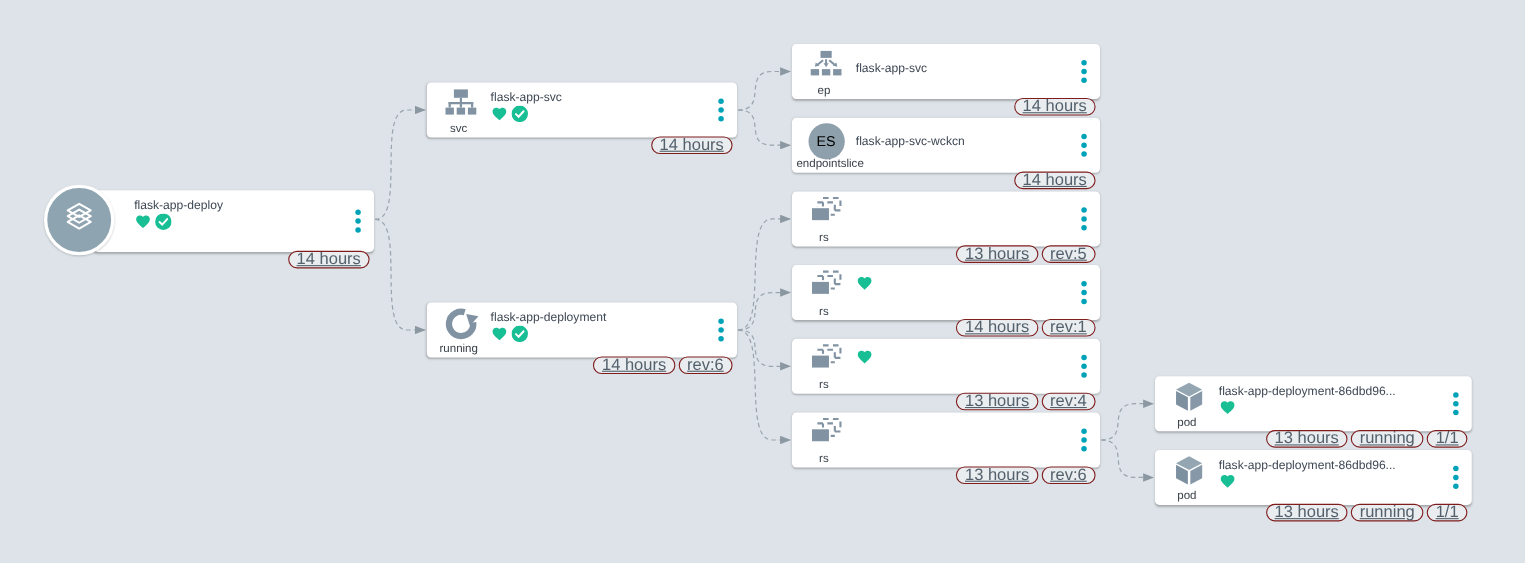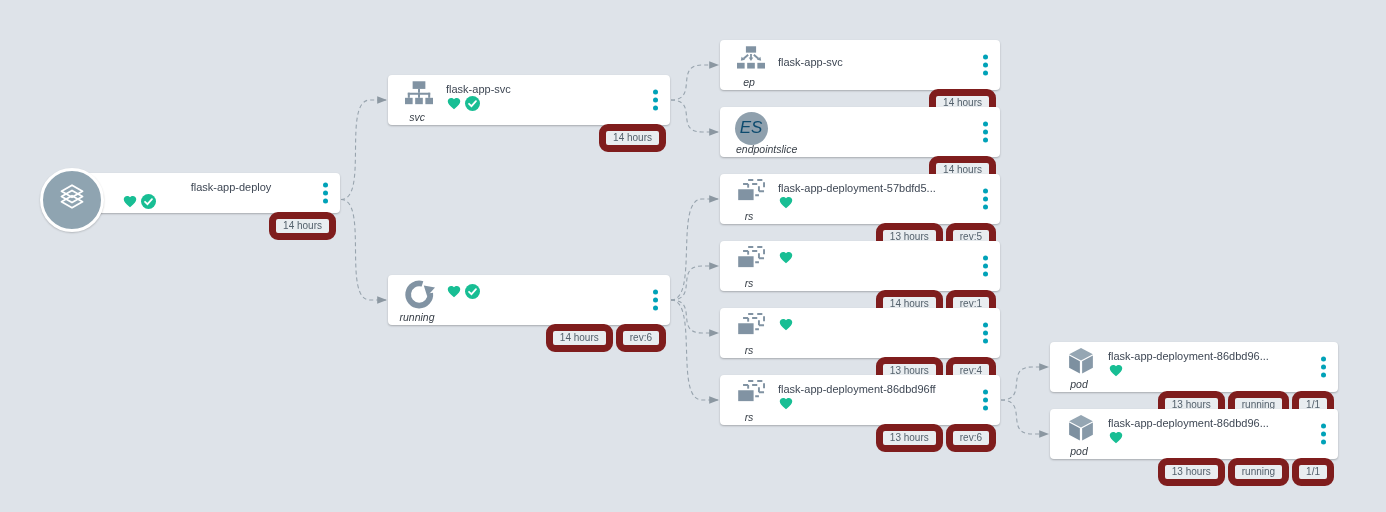--- a/index.html
+++ b/index.html
@@ -12,50 +12,50 @@
   .node{
     position:absolute;background:#fff;border-radius:4px;z-index:2;
     box-shadow:0 1px 2px rgba(0,0,0,.25);
   }
   .iconbox{
     position:absolute;left:13px;top:6px;width:36px;height:30px;
     display:flex;align-items:center;justify-content:center;
   }
   .kind{
     position:absolute;left:2px;bottom:2px;width:54px;text-align:center;
-    font-size:10.5px;color:#394049;white-space:nowrap;font-style:italic;
-  }
-  .kind.wide{width:auto;left:16px;text-align:left;}
+    font-size:10.5px;color:#394049;white-space:nowrap;
+  }
+  .kind.wide{width:auto;left:4px;text-align:left;}
   .body{margin-left:58px;padding-top:8px;}
   .nostatus .body{padding-top:16px;}
   .title{font-size:11px;color:#3e4754;white-space:nowrap;}
   .statuses{margin-top:3px;display:flex;align-items:center;gap:3px;height:15px;}
   .menu{
     position:absolute;right:9px;top:50%;transform:translateY(-50%);
     display:flex;flex-direction:column;gap:3px;background:none;border:none;
     cursor:pointer;padding:3px;
   }
   .menu i{width:5px;height:5px;border-radius:50%;background:#00a2b8;display:block;}
   .badges{
     position:absolute;right:4px;top:100%;margin-top:-1px;display:flex;gap:3px;
     white-space:nowrap;z-index:3;
   }
   .badge{
-    background:#e9edf0;border:7px solid #7f1d1d;color:#54616c;
-    font-size:10px;line-height:14px;padding:0 7px;border-radius:9px;
+    background:#e9edf0;border:1px solid #7f1d1d;color:#54616c;
+    font-size:15px;line-height:14px;padding:0 7px;border-radius:9px;text-decoration:underline;
   }
   .appcircle{
     position:absolute;left:-45px;top:-5px;width:58px;height:58px;border-radius:50%;
     background:#8fa4b1;border:3px solid #fff;box-shadow:0 1px 2px rgba(0,0,0,.2);
     display:flex;align-items:center;justify-content:center;z-index:2;
   }
   .app .body{margin-left:37px;}
   .escircle{
-    width:33px;height:33px;border-radius:50%;background:#8fa0ad;color:#0c4a6e;
-    font-size:17px;display:flex;align-items:center;justify-content:center;font-style:italic;
+    width:33px;height:33px;border-radius:50%;background:#8fa0ad;color:#000000;
+    font-size:13px;display:flex;align-items:center;justify-content:center;
   }
 </style>
 </head>
 <body>
 
 <svg id="edges" width="1386" height="512">
   <defs>
     <marker id="arrow" markerWidth="9" markerHeight="7" refX="8" refY="3.5" orient="auto">
       <path d="M0,0 L9,3.5 L0,7 Z" fill="#8b97a1"></path>
     </marker>
@@ -68,21 +68,21 @@
       <path d="M 671 300 C 699 300, 674 199, 702 199 L 718 199" fill="none" stroke="#98a4ae" stroke-width="1.1" stroke-dasharray="4 3" marker-end="url(#arrow)"></path>
       <path d="M 671 300 C 699 300, 674 266, 702 266 L 718 266" fill="none" stroke="#98a4ae" stroke-width="1.1" stroke-dasharray="4 3" marker-end="url(#arrow)"></path>
       <path d="M 671 300 C 699 300, 674 333, 702 333 L 718 333" fill="none" stroke="#98a4ae" stroke-width="1.1" stroke-dasharray="4 3" marker-end="url(#arrow)"></path>
       <path d="M 671 300 C 699 300, 674 400, 702 400 L 718 400" fill="none" stroke="#98a4ae" stroke-width="1.1" stroke-dasharray="4 3" marker-end="url(#arrow)"></path>
       <path d="M 1001 400 C 1029 400, 1004 367, 1032 367 L 1048 367" fill="none" stroke="#98a4ae" stroke-width="1.1" stroke-dasharray="4 3" marker-end="url(#arrow)"></path>
       <path d="M 1001 400 C 1029 400, 1004 434, 1032 434 L 1048 434" fill="none" stroke="#98a4ae" stroke-width="1.1" stroke-dasharray="4 3" marker-end="url(#arrow)"></path>
     </g>
 </svg>
 
 <div id="tree">
-    <div class="node app" style="left: 85px; top: 173px; width: 255px; height: 40px; text-align: center;">
+    <div class="node app" style="left: 85px; top: 173px; width: 255px; height: 56px;">
       <div class="appcircle">
         <span><svg width="36" height="36" viewBox="0 0 24 24" fill="none" stroke="#fff" stroke-width="1.2" stroke-linejoin="round">
             <path d="M12 3.5 19 7.5 12 11.5 5 7.5 Z"></path>
             <path d="M12 7 19 11 12 15 5 11 Z"></path>
             <path d="M12 10.5 19 14.5 12 18.5 5 14.5 Z"></path>
           </svg></span>
       </div>
       <div class="body">
         <div class="title">flask-app-deploy</div>
         <div class="statuses">
@@ -142,20 +142,21 @@
     </div>
     <div class="node" style="left: 388px; top: 275px; width: 282px; height: 50px;">
       <div class="iconbox">
         <span><svg width="32" height="32" viewBox="0 0 24 24">
             <path d="M14.6 4.4 A8.3 8.3 0 1 0 20.4 11.3" fill="none" stroke="#8193a3" stroke-width="4.3"></path>
             <polygon points="15.6,5.6 24,7.2 18.1,13.6" fill="#8193a3"></polygon>
           </svg></span>
       </div>
       <div class="kind">running</div>
       <div class="body">
+        <div class="title">flask-app-deployment</div>
         <div class="statuses">
           <span><svg width="16" height="15" viewBox="0 0 24 24">
               <path fill="#18be94" d="M12 21.35l-1.45-1.32C5.4 15.36 2 12.28 2 8.5 2 5.42 4.42 3 7.5 3c1.74 0 3.41.81 4.5 2.09C13.09 3.81 14.76 3 16.5 3 19.58 3 22 5.42 22 8.5c0 3.78-3.4 6.86-8.55 11.54L12 21.35z"></path>
             </svg></span>
           <span><svg width="15" height="15" viewBox="0 0 16 16">
               <circle cx="8" cy="8" r="8" fill="#18be94"></circle>
               <path d="M4.3 8.3 L6.9 10.8 L11.7 5.5" stroke="#fff" stroke-width="1.9" fill="none" stroke-linecap="round"></path>
             </svg></span>
         </div>
       </div>
@@ -195,46 +196,41 @@
       </button>
       <div class="badges">
         <span class="badge">14 hours</span>
       </div>
     </div>
     <div class="node nostatus" style="left: 720px; top: 107px; width: 280px; height: 50px;">
       <div class="iconbox">
         <div class="escircle">ES</div>
       </div>
       <div class="kind wide">endpointslice</div>
+      <div class="body">
+        <div class="title">flask-app-svc-wckcn</div>
+      </div>
       <button class="menu">
         <i></i>
         <i></i>
         <i></i>
       </button>
       <div class="badges">
         <span class="badge">14 hours</span>
       </div>
     </div>
     <div class="node" style="left: 720px; top: 174px; width: 280px; height: 50px;">
       <div class="iconbox">
         <span><svg width="34" height="30" viewBox="0 0 30 26">
             <rect x="12.5" y="1.5" width="14" height="10" fill="none" stroke="#8193a3" stroke-width="1.7" stroke-dasharray="4.5 3.5"></rect>
             <rect x="8" y="5" width="14" height="10" fill="none" stroke="#8193a3" stroke-width="1.7" stroke-dasharray="4.5 3.5"></rect>
             <rect x="3" y="9" width="15" height="11" fill="#8193a3" stroke="#fff" stroke-width="1.4"></rect>
           </svg></span>
       </div>
       <div class="kind">rs</div>
-      <div class="body">
-        <div class="title">flask-app-deployment-57bdfd5...</div>
-        <div class="statuses">
-          <span><svg width="16" height="15" viewBox="0 0 24 24">
-              <path fill="#18be94" d="M12 21.35l-1.45-1.32C5.4 15.36 2 12.28 2 8.5 2 5.42 4.42 3 7.5 3c1.74 0 3.41.81 4.5 2.09C13.09 3.81 14.76 3 16.5 3 19.58 3 22 5.42 22 8.5c0 3.78-3.4 6.86-8.55 11.54L12 21.35z"></path>
-            </svg></span>
-        </div>
-      </div>
       <button class="menu">
         <i></i>
         <i></i>
         <i></i>
       </button>
       <div class="badges">
         <span class="badge">13 hours</span>
         <span class="badge">rev:5</span>
       </div>
     </div>
@@ -292,28 +288,20 @@
     </div>
     <div class="node" style="left: 720px; top: 375px; width: 280px; height: 50px;">
       <div class="iconbox">
         <span><svg width="34" height="30" viewBox="0 0 30 26">
             <rect x="12.5" y="1.5" width="14" height="10" fill="none" stroke="#8193a3" stroke-width="1.7" stroke-dasharray="4.5 3.5"></rect>
             <rect x="8" y="5" width="14" height="10" fill="none" stroke="#8193a3" stroke-width="1.7" stroke-dasharray="4.5 3.5"></rect>
             <rect x="3" y="9" width="15" height="11" fill="#8193a3" stroke="#fff" stroke-width="1.4"></rect>
           </svg></span>
       </div>
       <div class="kind">rs</div>
-      <div class="body">
-        <div class="title">flask-app-deployment-86dbd96ff</div>
-        <div class="statuses">
-          <span><svg width="16" height="15" viewBox="0 0 24 24">
-              <path fill="#18be94" d="M12 21.35l-1.45-1.32C5.4 15.36 2 12.28 2 8.5 2 5.42 4.42 3 7.5 3c1.74 0 3.41.81 4.5 2.09C13.09 3.81 14.76 3 16.5 3 19.58 3 22 5.42 22 8.5c0 3.78-3.4 6.86-8.55 11.54L12 21.35z"></path>
-            </svg></span>
-        </div>
-      </div>
       <button class="menu">
         <i></i>
         <i></i>
         <i></i>
       </button>
       <div class="badges">
         <span class="badge">13 hours</span>
         <span class="badge">rev:6</span>
       </div>
     </div>

